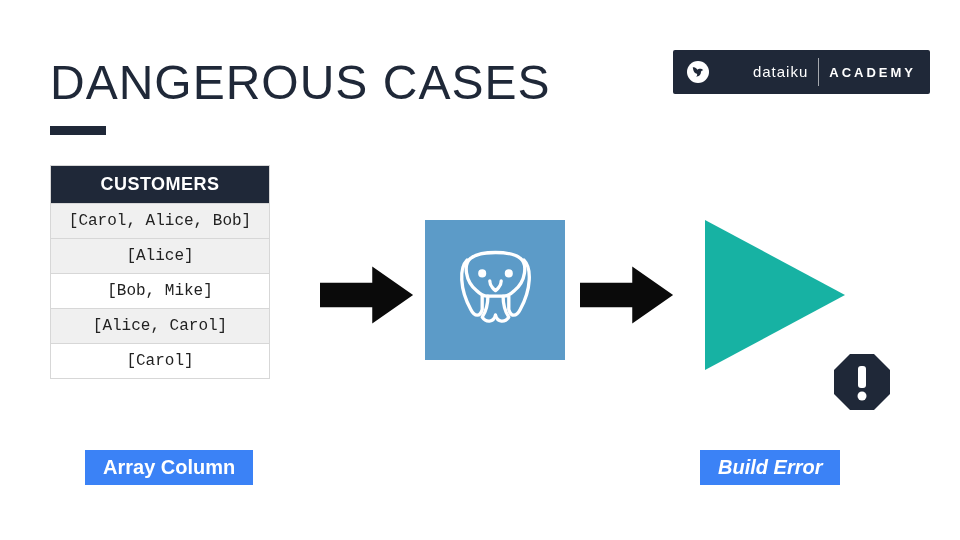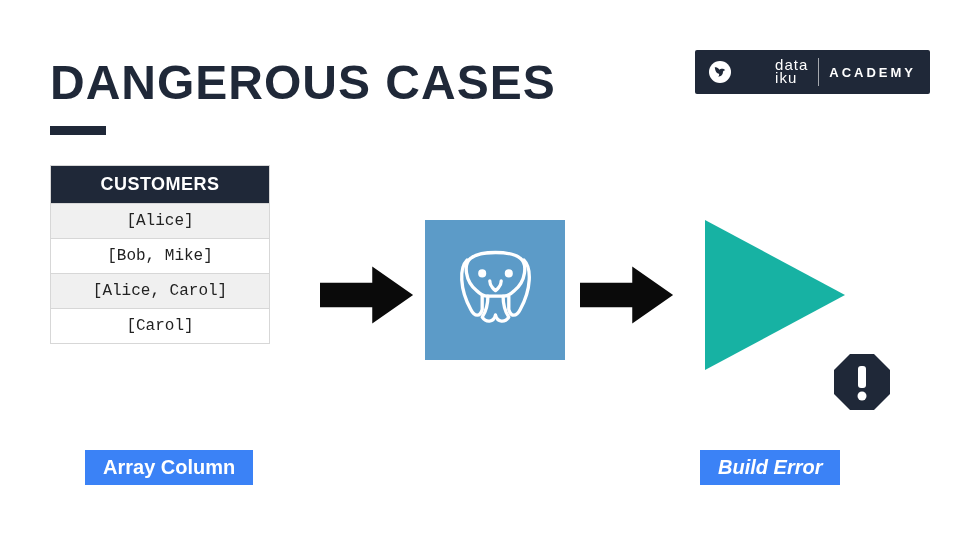--- a/index.html
+++ b/index.html
@@ -11,27 +11,27 @@
     position: absolute; top: 50px; right: 30px;
     background: #1f2838; color: #fff;
     display: flex; align-items: center; gap: 10px;
     padding: 8px 14px; border-radius: 2px;
   }
   .logo-mark {
     width: 22px; height: 22px; border-radius: 50%;
     background: #fff; display: flex; align-items: center; justify-content: center;
   }
   .logo-mark svg { width: 14px; height: 14px; }
-  .logo-text { display: flex; flex-direction: column; line-height: 0.85; font-size: 15px; font-weight: 400; letter-spacing: 1px; margin-left: 34px; }
+  .logo-text { display: flex; line-height: 0.85; font-size: 15px; font-weight: 400; letter-spacing: 1px; margin-left: 34px; }
   .logo-divider { width: 1px; height: 28px; background: rgba(255,255,255,0.6); }
   .logo-sub { font-size: 13px; letter-spacing: 3px; font-weight: 700; }
 
   .title {
     position: absolute; top: 55px; left: 50px;
-    font-size: 48px; font-weight: 700; letter-spacing: 1px;
+    font-size: 48px; font-weight: 400; letter-spacing: 1px;
     color: #1f2838; font-family: Arial, sans-serif;
   }
   .title-underline {
     position: absolute; top: 126px; left: 50px;
     width: 56px; height: 9px; background: #1f2838;
   }
 
   .table {
     position: absolute; top: 165px; left: 50px; width: 220px;
     border: 1px solid #d7d7d7;
@@ -95,20 +95,21 @@
     </div>
     <div class="logo-divider"></div>
     <div class="logo-sub">ACADEMY</div>
   </div>
 
   <div class="title">DANGEROUS CASES</div>
   <div class="title-underline"></div>
 
   <div class="table">
     <div class="table-header">CUSTOMERS</div>
+    <div class="table-row odd">[Carol, Alice, Bob]</div>
     <div class="table-row odd">[Alice]</div>
     <div class="table-row even">[Bob, Mike]</div>
     <div class="table-row odd">[Alice, Carol]</div>
     <div class="table-row even">[Carol]</div>
   </div>
 
   <div class="label-tag label-array">Array Column</div>
 
   <div class="arrow1 arrow-shape">
     <svg viewBox="0 0 100 70">

